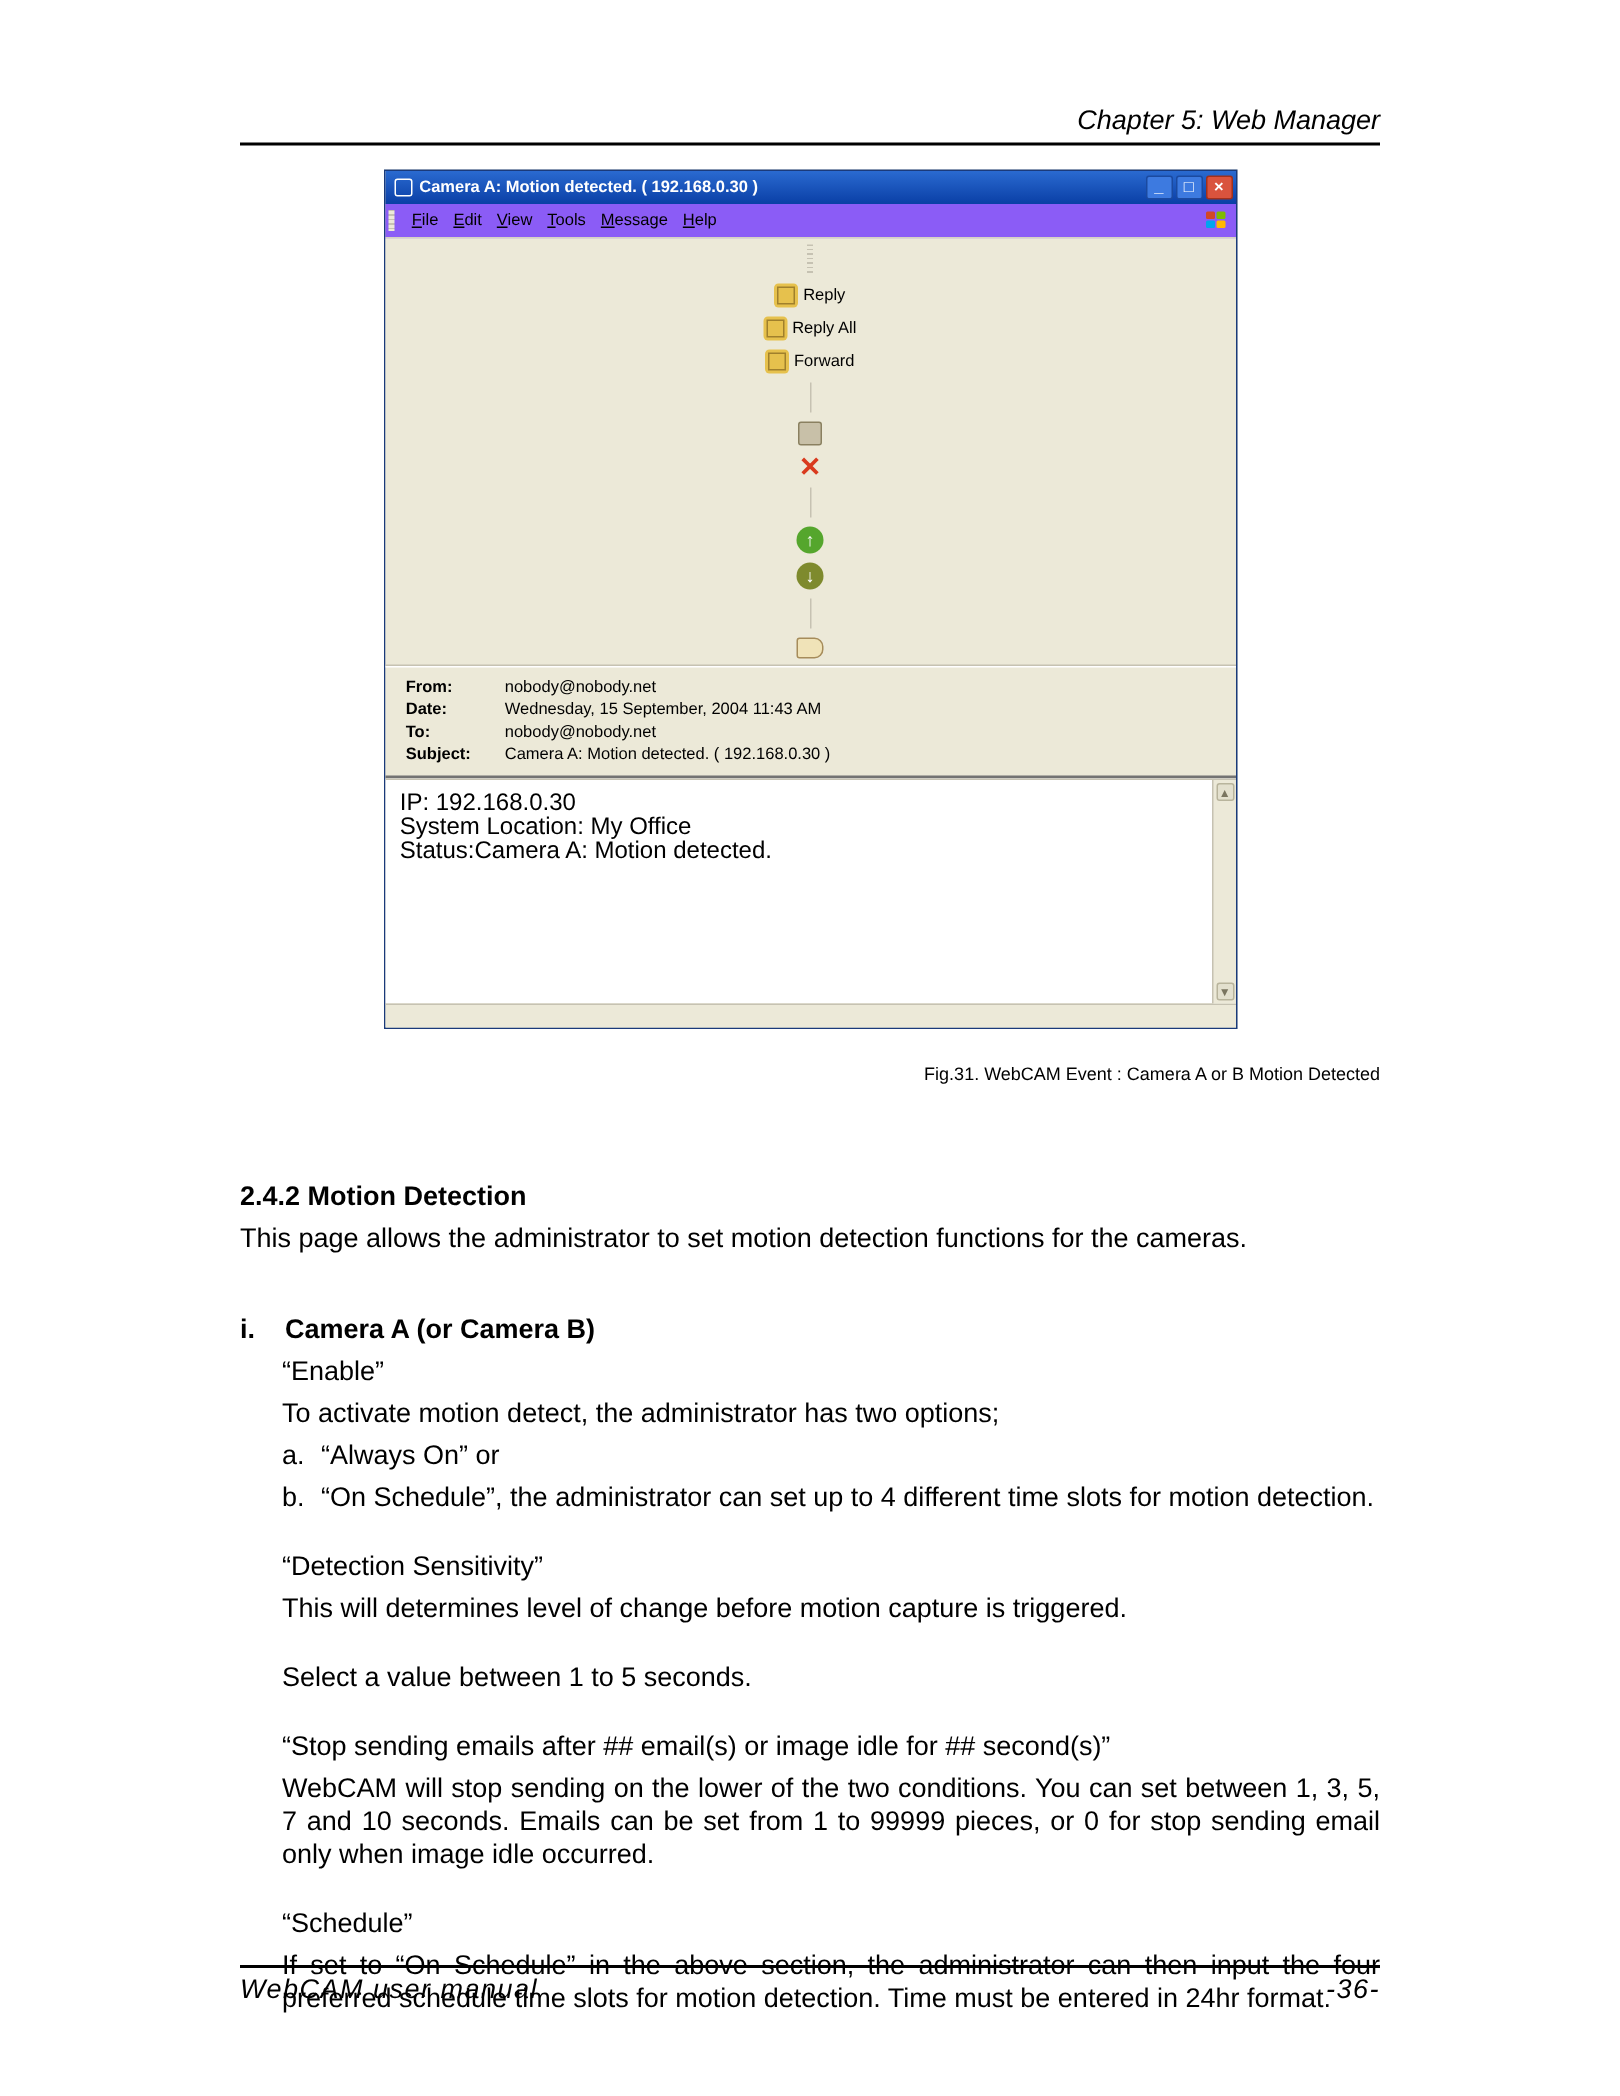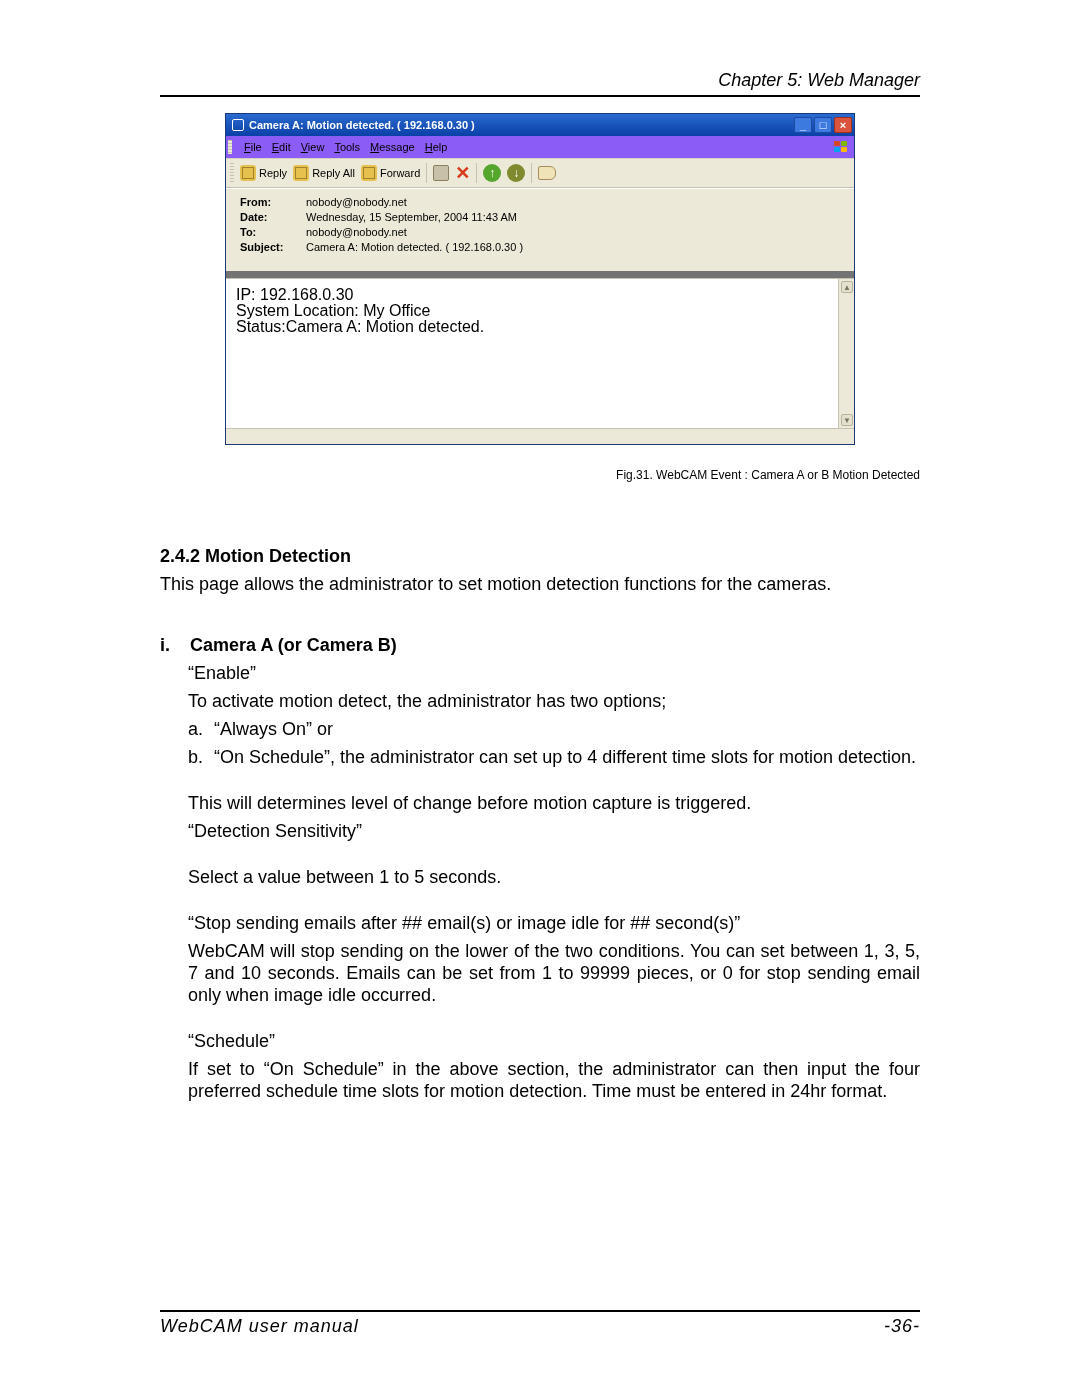--- a/index.html
+++ b/index.html
@@ -43,21 +43,21 @@
   .footer-abs {
     position: absolute;
     left: 160px;
     right: 160px;
     bottom: 60px;
   }
 
   
   .shot {
     margin: 0 auto;
-    width: 630px;
+    width: 569px;
     border: 1px solid #1a3a7a;
     font-size: 11px;
     background: #ece9d8;
     font-family: Tahoma, Arial, sans-serif;
   }
   .titlebar {
     display: flex;
     align-items: center;
     background: linear-gradient(#2a6ad0, #0a3fa6);
     color: #fff;
@@ -107,20 +107,21 @@
   .winflag span { position: absolute; width: 6px; height: 5px; border-radius: 1px; }
   .wf1 { background:#d24726; left:0; top:0; }
   .wf2 { background:#7fba00; left:7px; top:0; }
   .wf3 { background:#00a4ef; left:0; top:6px; }
   .wf4 { background:#ffb900; left:7px; top:6px; }
   .toolbar {
     display: flex; align-items: center; gap: 6px;
     background: #ece9d8;
     padding: 4px 4px;
     border-bottom: 1px solid #c6c2b2;
+    flex-direction: column;
   }
   .tb-grip { width:4px; height:20px; background: repeating-linear-gradient(#c6c2b2,#c6c2b2 1px,#ece9d8 1px,#ece9d8 3px); }
   .tbtn { display:flex; align-items:center; gap:3px; color:#000; }
   .ico { width:16px; height:16px; border-radius:3px; display:inline-block; }
   .ico-env { background:#e6c14d; position:relative; }
   .ico-env::after { content:""; position:absolute; left:2px; top:2px; right:2px; bottom:2px; border:1px solid #a0802c; }
   .sep { width:1px; height:20px; background:#c6c2b2; }
   .ico-print {
     width:16px;height:16px;background:#c8c0a8;border:1px solid #8a8060;border-radius:2px;
   }
@@ -130,23 +131,23 @@
   .ico-ball {
     width:18px;height:18px;border-radius:50%;display:flex;align-items:center;justify-content:center;color:#fff;font-weight:bold;font-size:12px;
   }
   .bg-green { background:#55a62d; }
   .bg-olive { background:#7e8a2d; }
   .ico-book {
     width:18px;height:14px;border:1px solid #a68c5a;background:#f0e3b8;border-radius:2px 6px 6px 2px;
   }
   .hdr-block {
     background:#ece9d8;
-    padding: 6px 6px 16px 14px;
+    padding: 6px 6px 6px 14px;
     border-top: 1px solid #fff;
-    border-bottom: 7px solid #737373;
+    border-bottom: 2px solid #737373;
     font-size: 11px;
   }
   .hdr-row { display:flex; gap:10px; line-height:15px; }
   .hdr-lab { font-weight:bold; width:56px; }
   .body-wrap {
     display:flex; background:#fff; border-top:1px solid #c6c2b2; height:150px;
   }
   .body-area {
     flex:1; padding:8px 10px; font-family: Tahoma, Arial, sans-serif; font-size:16px; line-height:16px;
   }
@@ -280,22 +281,22 @@
         <span class="lt">a.</span>
         <span>“Always On” or</span>
       </div>
     <div class="para list-row just">
         <span class="lt">b.</span>
         <span class="just">“On Schedule”, the administrator can set up to 4 different time slots for motion detection.</span>
       </div>
   </div>
 
   <div class="gap"></div>
+  <div class="para indent">“Detection Sensitivity”</div>
   <div class="para indent">This will determines level of change before motion capture is triggered.</div>
-  <div class="para indent">“Detection Sensitivity”</div>
 
   <div class="gap"></div>
   <div class="para indent">Select a value between 1 to 5 seconds.</div>
 
   <div class="gap"></div>
   <div class="para indent">“Stop sending emails after ## email(s) or image idle for ## second(s)”</div>
   <div class="para indent just">WebCAM will stop sending on the lower of the two conditions.  You can set between 1, 3, 5, 7 and 10 seconds.   Emails can be set from 1 to 99999 pieces, or 0 for stop sending email only when image idle occurred.</div>
 
   <div class="gap"></div>
   <div class="para indent">“Schedule”</div>

